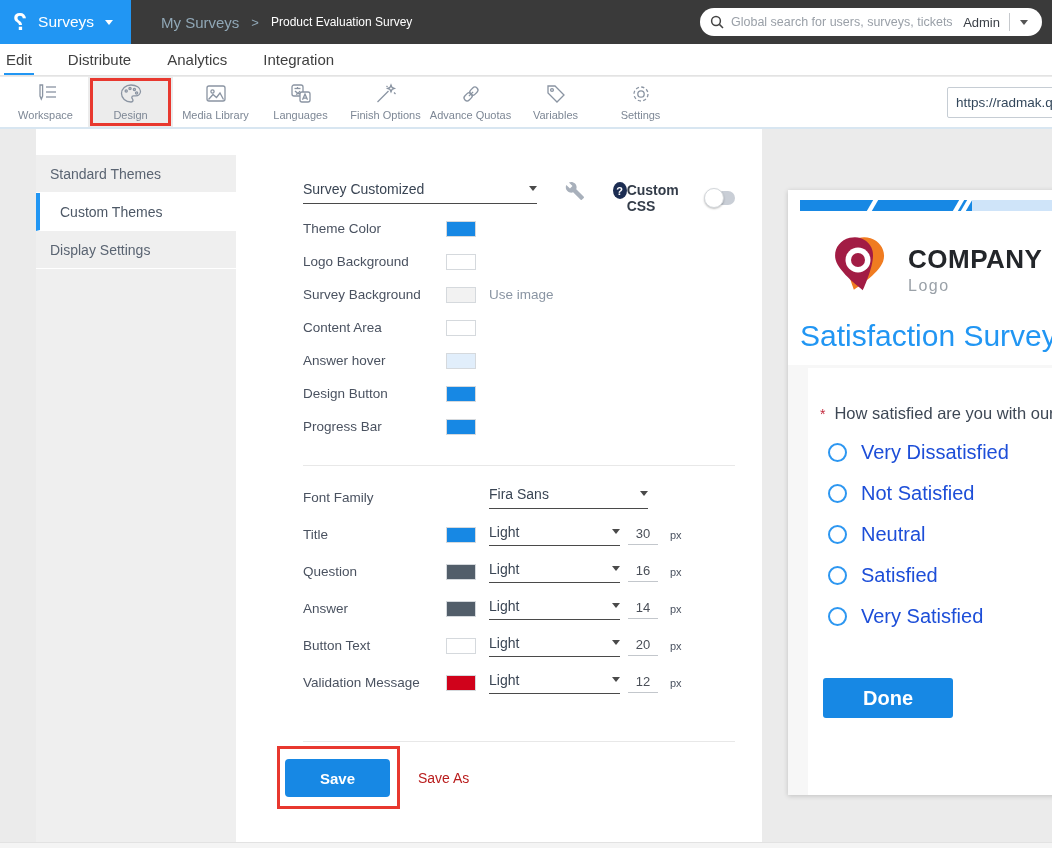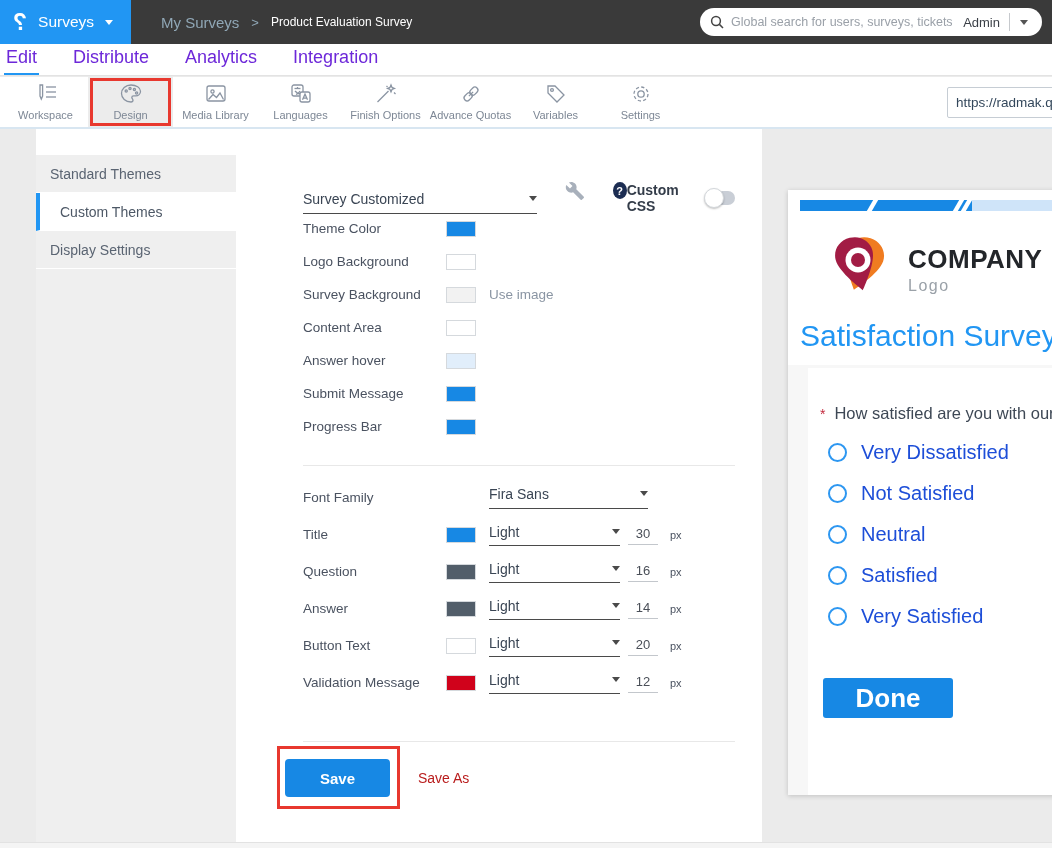--- a/index.html
+++ b/index.html
@@ -19,21 +19,21 @@
   .search-pill { position:absolute; right:10px; top:8px; width:342px; height:28px; background:#fff; border-radius:14px; display:flex; align-items:center; padding:0 8px 0 10px; }
   .search-pill svg { flex:0 0 auto; }
   .search-pill input { flex:1; border:none; outline:none; font-size:12.5px; color:#555; margin-left:7px; font-family:"Liberation Sans",sans-serif; min-width:0;}
   .search-pill input::placeholder { color:#9aa0a8; }
   .admin-label { font-size:13px; color:#3a3f46; margin-right:9px; white-space:nowrap; }
   .pill-divider { width:1px; height:18px; background:#c6c9cd; }
   .pill-caret { width:0; height:0; border:4px solid transparent; border-top:5px solid #555; margin:4px 6px 0 10px; }
 
   
   .tabrow { position:absolute; left:0; top:44px; width:1052px; height:32px; background:#fff; border-bottom:1px solid #e3e3e3; display:flex; align-items:flex-end; padding-left:4px; }
-  .tab { font-size:18px; color:#6d28d9; padding:5px 2px 7px; margin-right:32px; cursor:pointer; }
+  .tab { font-size:15px; color:#404040; padding:5px 2px 7px; margin-right:32px; cursor:pointer; }
   .tab.active { border-bottom:2px solid #2196f3; padding-bottom:5px; font-weight:500; }
 
   
   .toolbar { position:absolute; left:0; top:77px; width:1052px; height:52px; background:#fff; border-bottom:2px solid #d8e6f1; display:flex; padding-left:3px; }
   .tool-item { width:85px; height:50px; display:flex; flex-direction:column; align-items:center; justify-content:center; gap:4px; cursor:pointer; position:relative; }
   .tool-item .tlabel { font-size:11px; color:#7d8795; white-space:nowrap; }
   .tool-item.selected { background:#ececec; }
   .tool-hl { position:absolute; inset:1px 2px; border:3px solid #e8382f; pointer-events:none; }
   .tool-item svg { stroke:#8a94a2; fill:none; stroke-width:1.3; }
   .url-box { position:absolute; left:947px; top:10px; width:130px; height:31px; border:1px solid #c6cdd4; border-radius:2px; padding:0 8px; font-size:13.5px; color:#33475b; font-family:"Liberation Sans",sans-serif; outline:none; background:#fff; }
@@ -44,21 +44,21 @@
   
   .side-panel { position:absolute; left:36px; top:0; bottom:0; width:200px; background:#efefef; }
   .side-top { height:26px; background:#fff; }
   .side-item { height:38px; display:flex; align-items:center; padding-left:14px; font-size:14px; color:#5a6472; border-bottom:1px solid #fff; cursor:pointer; }
   .side-item.selected { background:#fff; border-left:4px solid #2196f3; padding-left:20px; color:#4d5866; }
 
   
   .main-panel { position:absolute; left:236px; top:0; bottom:0; width:526px; background:#fff; padding:0 27px 0 67px; }
   .select-row { margin-top:52px; height:26px; display:flex; align-items:flex-start; }
   .u-select { display:flex; justify-content:space-between; align-items:center; border-bottom:1px solid #4a4a4a; padding-bottom:6px; font-size:14px; color:#3a4554; cursor:pointer; }
-  .theme-select { width:282px;margin-top:10px; }
+  .theme-select { width:282px; }
   .sel-caret { width:0; height:0; border:4px solid transparent; border-top:5px solid #4a4a4a; margin-top:3px; }
   .wrench-btn { margin-left:28px; margin-top:-2px; cursor:pointer; }
   .help-btn { margin-left:28px; margin-top:1px; width:17px; height:17px; border-radius:50%; background:#1c2d52; color:#fff; font-size:11px; font-weight:700; display:flex; align-items:center; justify-content:center; cursor:pointer; }
   .customcss { margin-left:auto; display:flex; align-items:center; gap:12px; margin-top:1px; }
   .customcss .cclabel { font-size:14px; font-weight:700; color:#333c49; }
   .toggle { position:relative; width:34px; height:14px; background:#c9ced6; border-radius:7px; cursor:pointer; }
   .toggle .knob { position:absolute; left:-3px; top:-3px; width:20px; height:20px; background:#fff; border:1px solid #d3d7db; border-radius:50%; box-shadow:0 1px 2px rgba(0,0,0,.25); }
 
   .color-rows { margin-top:14px; }
   .crow { height:33px; display:flex; align-items:flex-start; }
@@ -95,21 +95,21 @@
   .survey-title { margin:16px 0 0 12px; font-size:30px; font-weight:300; color:#2196f3; white-space:nowrap; }
   .pv-body { position:absolute; left:0; right:0; top:175px; bottom:0; background:#f7f7f7; }
   .pv-card { position:absolute; left:20px; top:3px; right:-10px; bottom:0; background:#fff; }
   .q-row { margin:36px 0 0 12px; display:flex; gap:9px; align-items:flex-start; white-space:nowrap; }
   .q-req { color:#c2283c; font-size:14px; margin-top:2px; }
   .q-text { font-size:16.5px; color:#3e4855; }
   .opts { margin:20px 0 0 20px; }
   .opt { display:flex; align-items:center; gap:14px; height:19px; margin-bottom:22px; cursor:pointer; }
   .radio { width:19px; height:19px; border:2px solid #2d97f1; border-radius:50%; background:#fff; flex:0 0 auto; }
   .opt-label { font-size:20px; color:#1d4ed8; }
-  .done-btn { margin:30px 0 0 15px; width:130px; height:40px; background:#1788e4; color:#fff; border:none; border-radius:3px; font-size:26px; font-weight:600; cursor:pointer; font-family:"Liberation Sans",sans-serif; }
+  .done-btn { margin:30px 0 0 15px; width:130px; height:40px; background:#1788e4; color:#fff; border:none; border-radius:3px; font-size:20px; font-weight:600; cursor:pointer; font-family:"Liberation Sans",sans-serif; }
 
   .bottom-strip { position:absolute; left:0; bottom:0; width:1052px; height:6px; background:#f4f4f4; border-top:1px solid #e2e2e2; z-index:40; }
 </style>
 </head>
 <body>
 
 <div class="topbar">
   <div class="brand">
     <span class="plogo">?</span>
     <span class="brand-label">Surveys</span>
@@ -259,21 +259,21 @@
       </div>
       <div class="crow">
         <span class="clabel">Content Area</span>
         <span class="swatch" style="background-color: rgb(255, 255, 255);"></span>
       </div>
       <div class="crow">
         <span class="clabel">Answer hover</span>
         <span class="swatch" style="background-color: rgb(225, 238, 251);"></span>
       </div>
       <div class="crow">
-        <span class="clabel">Submit Message</span>
+        <span class="clabel">Design Button</span>
         <span class="swatch" style="background-color: rgb(23, 136, 228);"></span>
       </div>
       <div class="crow">
         <span class="clabel">Progress Bar</span>
         <span class="swatch" style="background-color: rgb(23, 136, 228);"></span>
       </div>
     </div>
 
     <div class="divider"></div>
 

